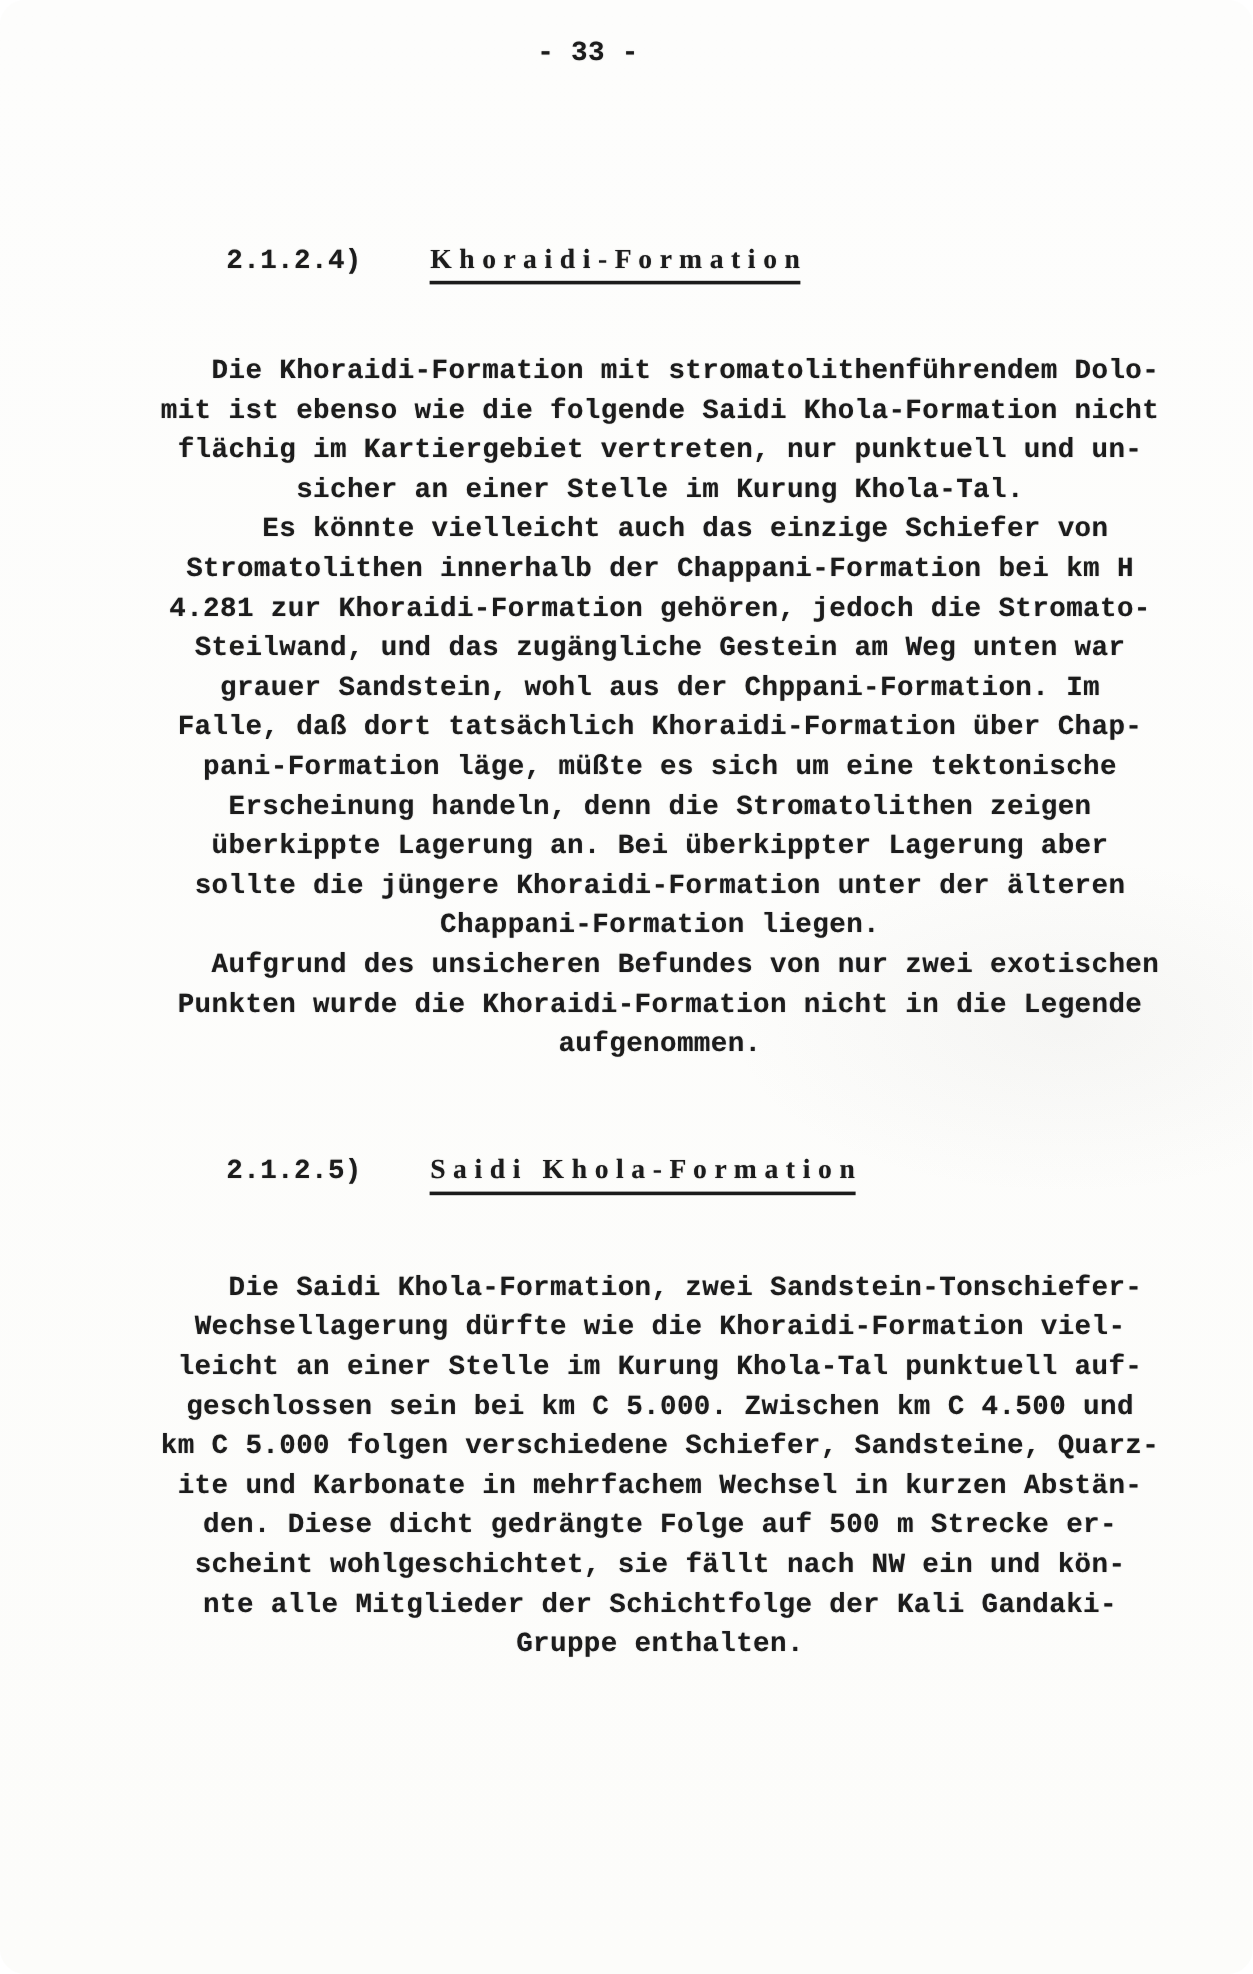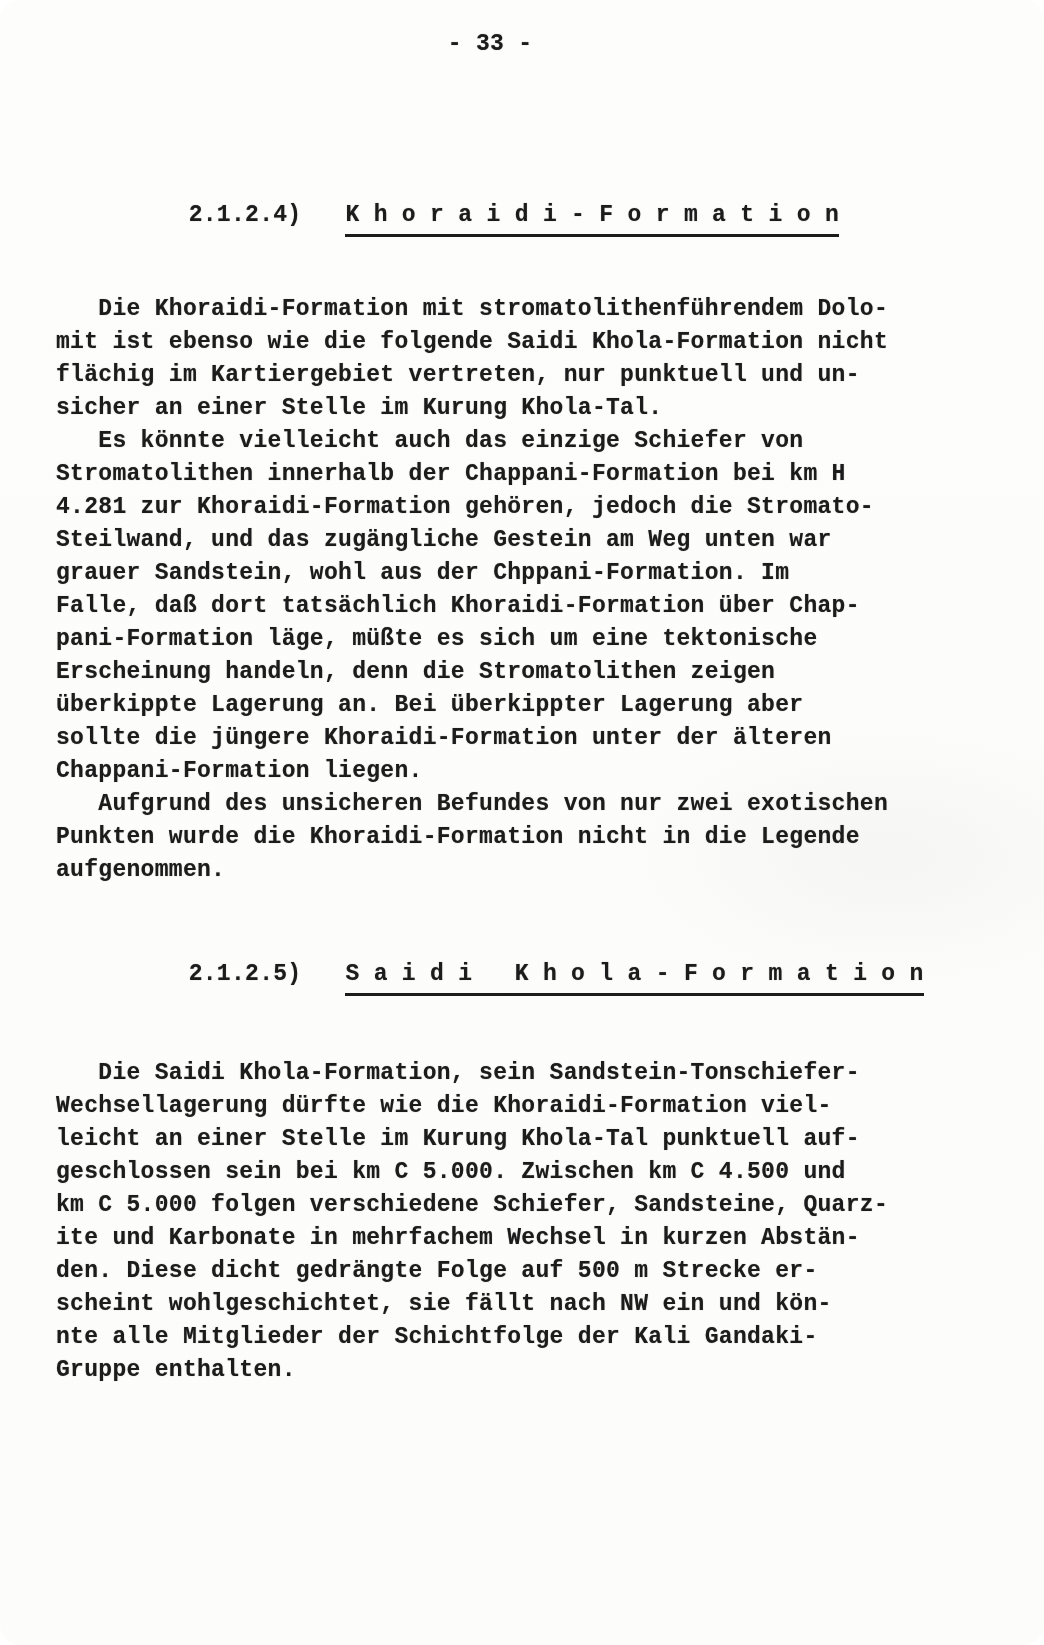--- a/index.html
+++ b/index.html
@@ -36,33 +36,35 @@
     line-height: 33px;
     white-space: pre;
   }
   .heading-1 { margin-top: 105px; }
   .heading-2 { margin-top: 38px; }
   .heading-number {
     display: inline-block;
   }
   .heading-title {
     display: inline-block;
-    margin-left: 44px;
+    margin-left: 57px;
     padding-bottom: 2px;
     border-bottom: 3px solid #1c1c1c;
+    font-family: Liberation Serif, serif;
   }
   .section-body {
     margin-left: 56px;
   }
   .body-1 { margin-top: 23px; }
   .body-2 { margin-top: 28px; }
   .line {
     height: 33px;
     line-height: 33px;
     white-space: pre;
+    text-align: center;
   }
 </style>
 </head>
 <body>
 
 <div class="page">
 
   <div class="page-number">- 33 -</div>
 
   <div>
@@ -89,21 +91,21 @@
         <div class="line">Punkten wurde die Khoraidi-Formation nicht in die Legende</div>
         <div class="line">aufgenommen.</div>
       </div>
   </div>
 
   <div>
     <div class="section-heading heading-2">
       <span class="heading-number">2.1.2.5)</span><span class="heading-title">S a i d i   K h o l a - F o r m a t i o n</span>
     </div>
     <div class="section-body body-2">
-        <div class="line">   Die Saidi Khola-Formation, sein Sandstein-Tonschiefer-</div>
+        <div class="line">   Die Saidi Khola-Formation, zwei Sandstein-Tonschiefer-</div>
         <div class="line">Wechsellagerung dürfte wie die Khoraidi-Formation viel-</div>
         <div class="line">leicht an einer Stelle im Kurung Khola-Tal punktuell auf-</div>
         <div class="line">geschlossen sein bei km C 5.000. Zwischen km C 4.500 und</div>
         <div class="line">km C 5.000 folgen verschiedene Schiefer, Sandsteine, Quarz-</div>
         <div class="line">ite und Karbonate in mehrfachem Wechsel in kurzen Abstän-</div>
         <div class="line">den. Diese dicht gedrängte Folge auf 500 m Strecke er-</div>
         <div class="line">scheint wohlgeschichtet, sie fällt nach NW ein und kön-</div>
         <div class="line">nte alle Mitglieder der Schichtfolge der Kali Gandaki-</div>
         <div class="line">Gruppe enthalten.</div>
       </div>

